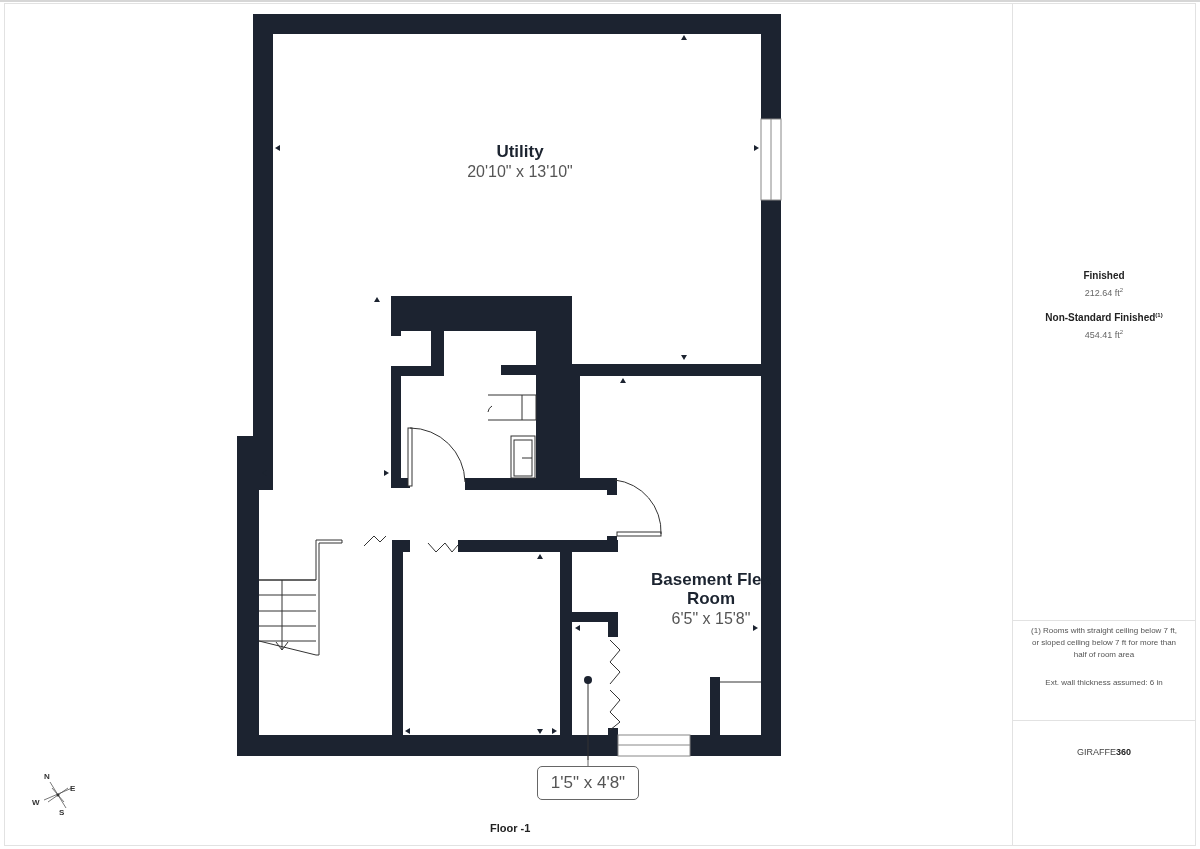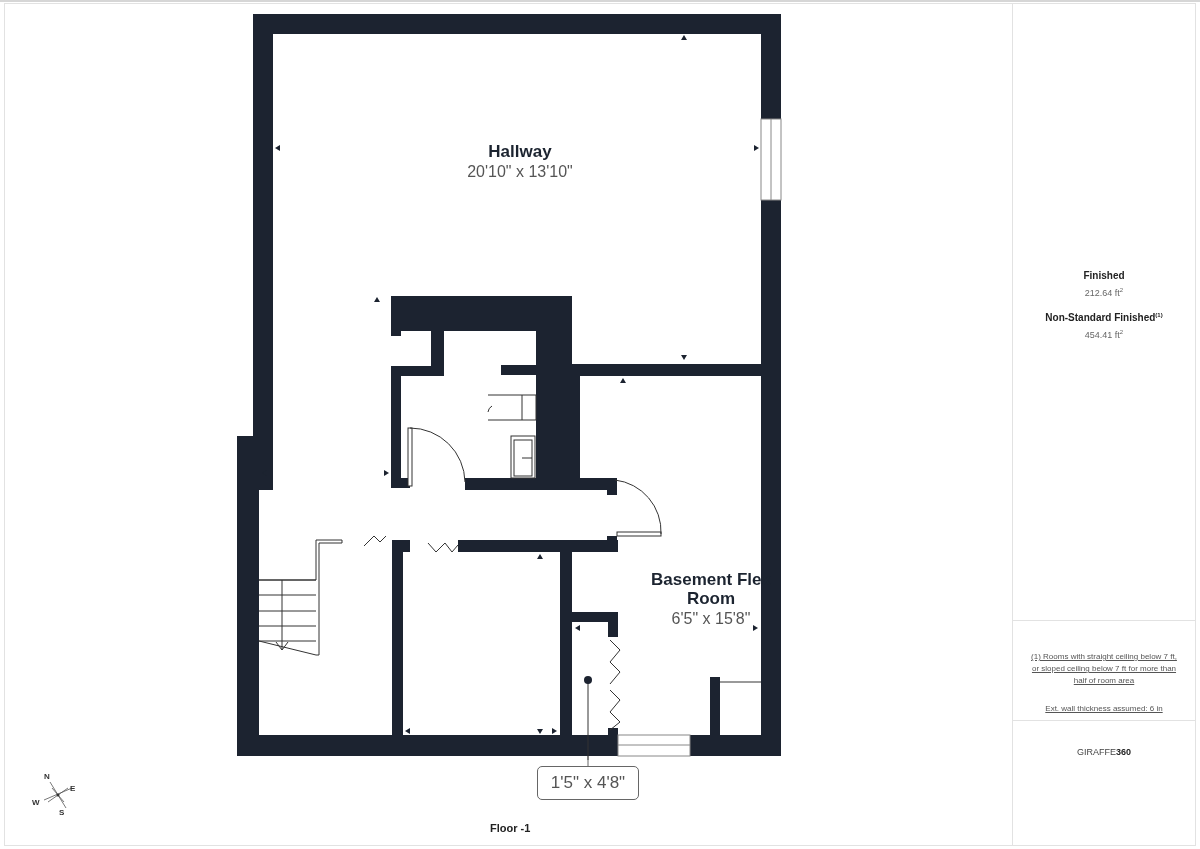--- a/index.html
+++ b/index.html
@@ -136,21 +136,21 @@
       <polygon points="540,554 537,559 543,559"></polygon>
       <polygon points="405,731 410,728 410,734"></polygon>
       <polygon points="557,731 552,728 552,734"></polygon>
       <polygon points="540,734 537,729 543,729"></polygon>
       <polygon points="575,628 580,625 580,631"></polygon>
       <polygon points="758,628 753,625 753,631"></polygon>
     </g>
   </svg>
 
   <div class="room-label" style="left:420px; top:142px; width:200px;">
-    <div class="room-name">Hallway</div>
+    <div class="room-name">Utility</div>
     <div class="room-dim">20'10" x 13'10"</div>
   </div>
   <div class="room-label" style="left:636px; top:570px; width:150px;">
     <div class="room-name">Basement Flex</div>
     <div class="room-name">Room</div>
     <div class="room-dim">6'5" x 15'8"</div>
   </div>
 
   <div class="dim-box">1'5" x 4'8"</div>
   <div class="floor-label">Floor -1</div>
@@ -172,20 +172,20 @@
   </div>
 </div>
 
 <div class="side">
   <div class="side-sec" style="top:258px;">
     <div class="stat-title">Finished</div>
     <div class="stat-val"><span>212.64 ft</span><sup>2</sup></div>
     <div class="stat-title"><span>Non-Standard Finished</span><sup>(1)</sup></div>
     <div class="stat-val"><span>454.41 ft</span><sup>2</sup></div>
   </div>
-  <div class="side-sec sec-border" style="top:616px; height:100px; padding-top:30px; box-sizing:border-box;text-decoration:underline;">
+  <div class="side-sec sec-border" style="top:616px; height:100px; padding-top:4px; box-sizing:border-box;">
     <div class="note">(1) Rooms with straight ceiling below 7 ft, or sloped ceiling below 7 ft for more than half of room area</div>
     <div class="note" style="margin-top:16px;">Ext. wall thickness assumed: 6 in</div>
   </div>
   <div class="side-sec sec-border" style="top:716px; padding-top:16px;">
     <div class="brand"><span>GIRAFFE</span><b>360</b></div>
   </div>
 </div>
 
 </body></html>

